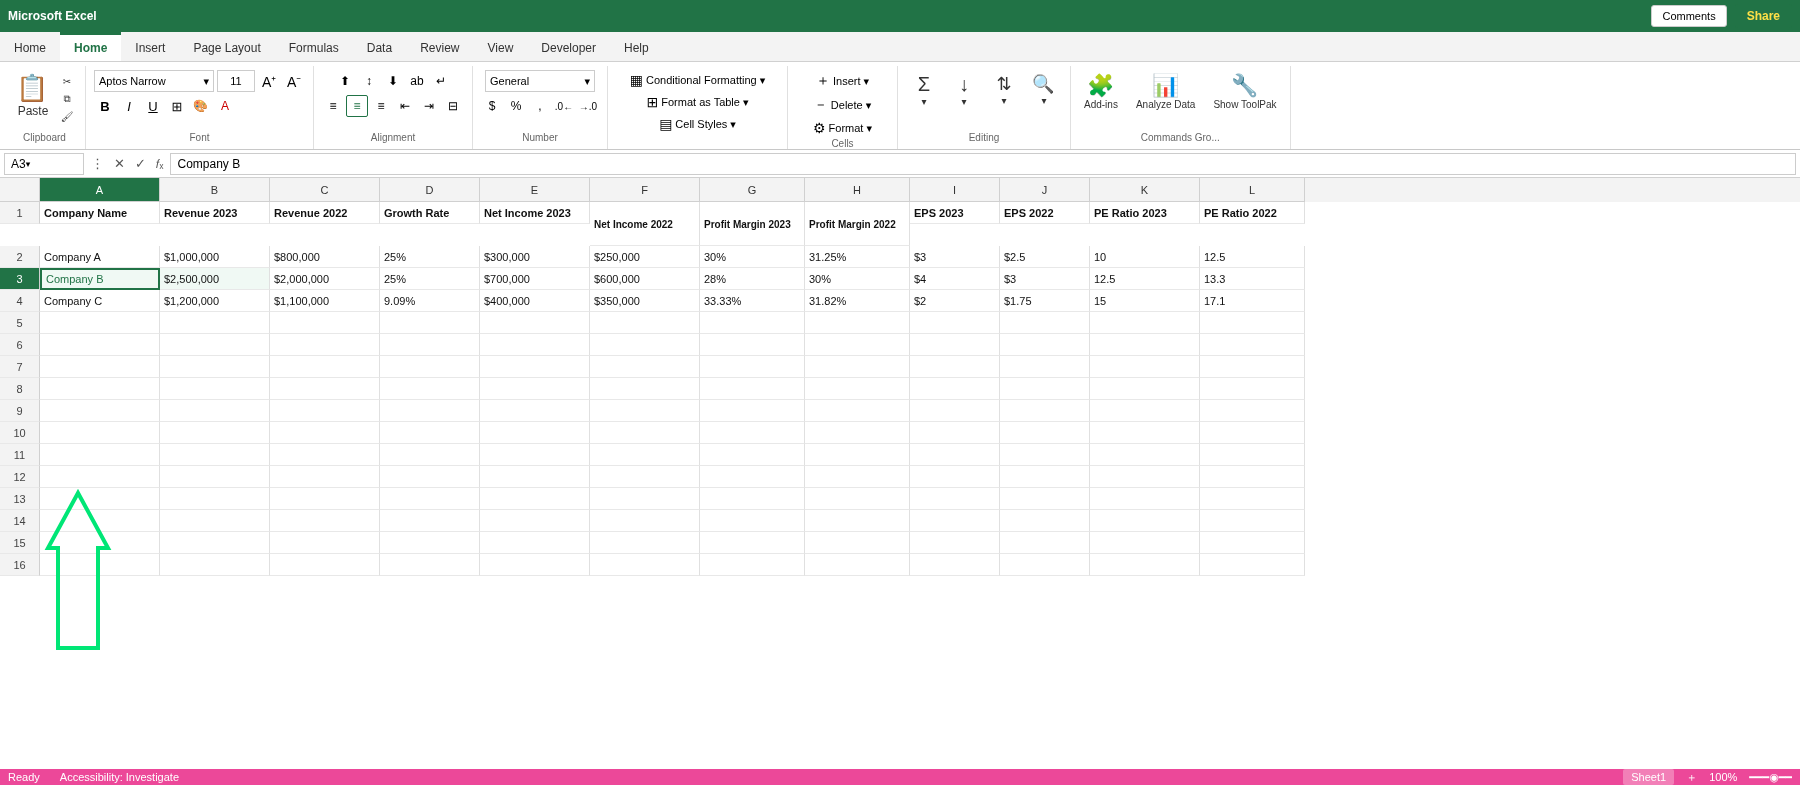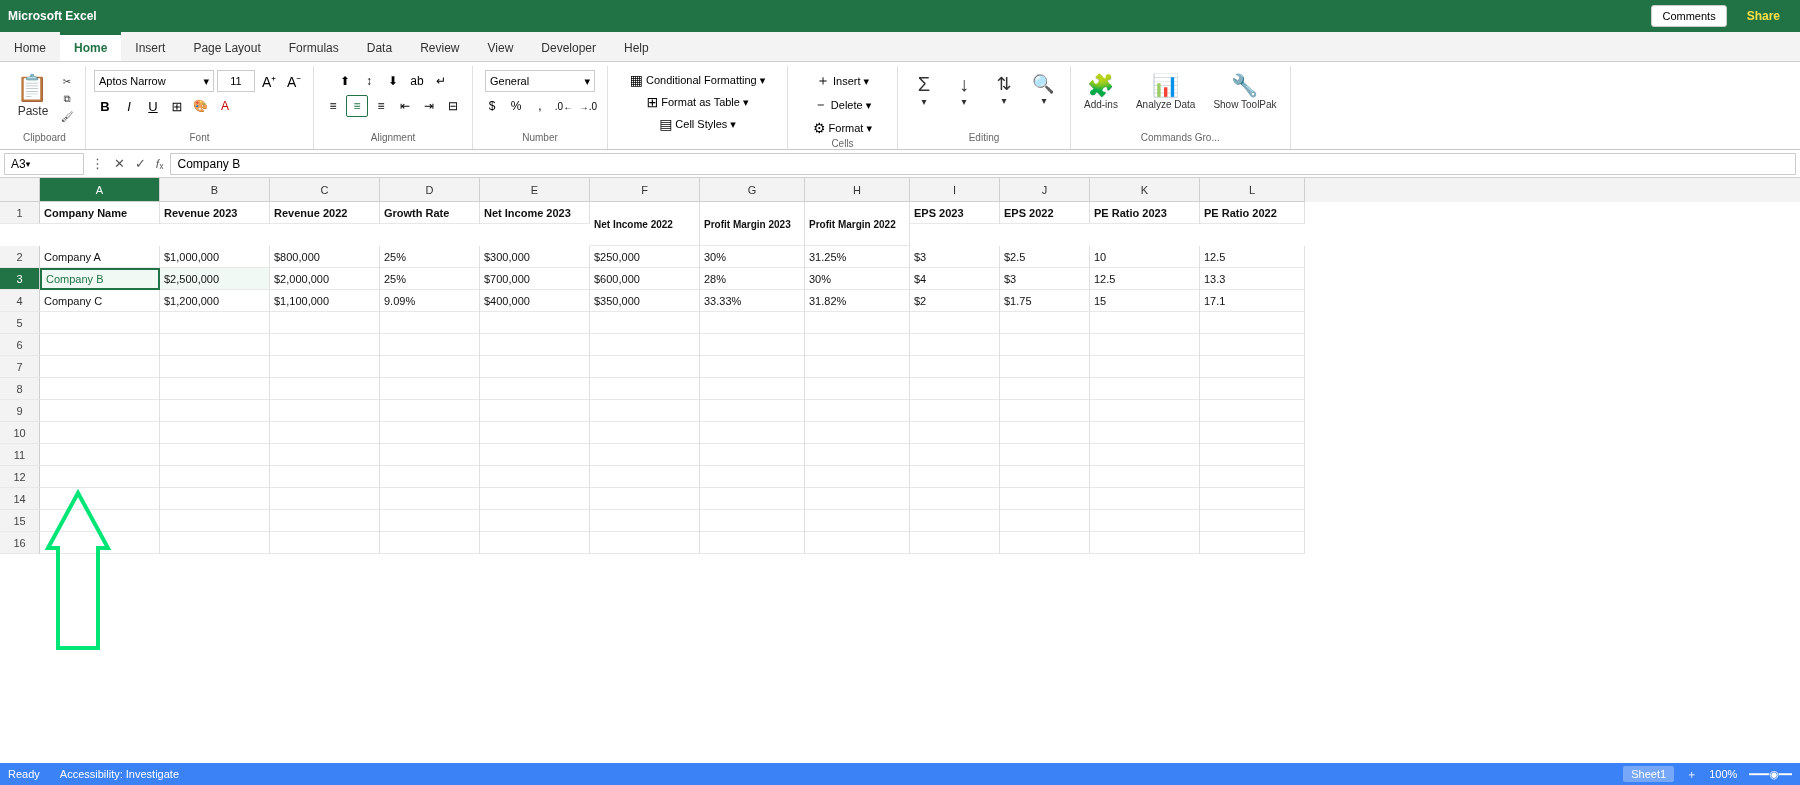--- a/index.html
+++ b/index.html
@@ -185,22 +185,22 @@
     .cell.selected-cell {
       border: 2px solid #217346;
       background: #f0f9f4;
     }
     .cell.active-col {
       background: #f0f9f4;
     }
 
     
     .status-bar {
-      height: 22px;
-      background: #3b82f6;
+      height: 16px;
+      background: #ec4899;
       display: flex;
       align-items: center;
       padding: 0 8px;
       font-size: 11px;
       color: white;
       gap: 20px;
       position: fixed;
       bottom: 0;
       left: 0;
       right: 0;
@@ -740,20 +740,35 @@
       <div class="cell col-e"></div>
       <div class="cell col-f"></div>
       <div class="cell col-g"></div>
       <div class="cell col-h"></div>
       <div class="cell col-i"></div>
       <div class="cell col-j"></div>
       <div class="cell col-k"></div>
       <div class="cell col-l"></div>
     </div>
   <div class="sheet-row">
+      <div class="row-num">13</div>
+      <div class="cell col-a"></div>
+      <div class="cell col-b"></div>
+      <div class="cell col-c"></div>
+      <div class="cell col-d"></div>
+      <div class="cell col-e"></div>
+      <div class="cell col-f"></div>
+      <div class="cell col-g"></div>
+      <div class="cell col-h"></div>
+      <div class="cell col-i"></div>
+      <div class="cell col-j"></div>
+      <div class="cell col-k"></div>
+      <div class="cell col-l"></div>
+    </div>
+  <div class="sheet-row">
       <div class="row-num">14</div>
       <div class="cell col-a"></div>
       <div class="cell col-b"></div>
       <div class="cell col-c"></div>
       <div class="cell col-d"></div>
       <div class="cell col-e"></div>
       <div class="cell col-f"></div>
       <div class="cell col-g"></div>
       <div class="cell col-h"></div>
       <div class="cell col-i"></div>

